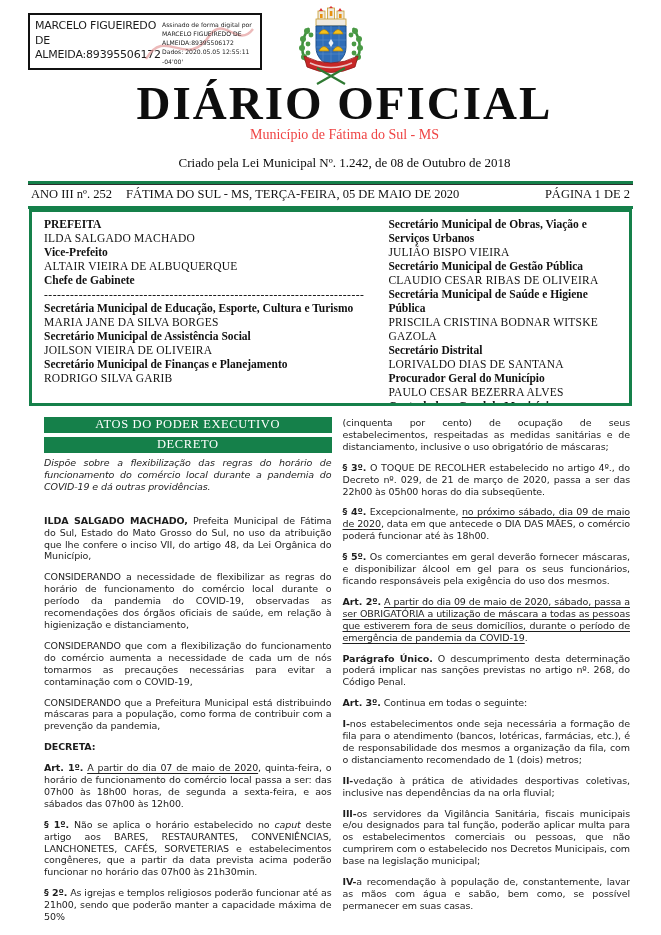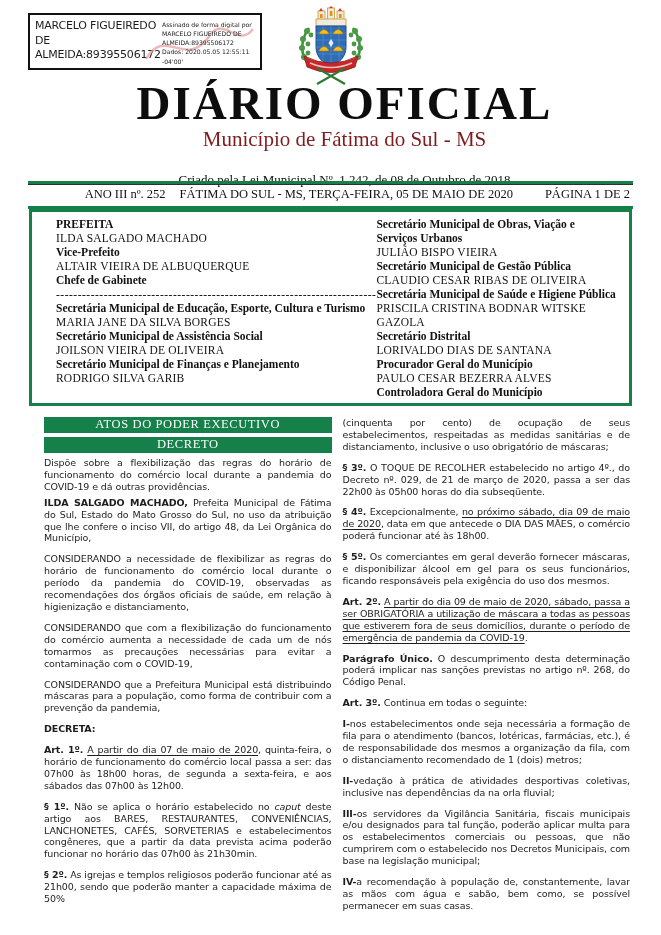--- a/index.html
+++ b/index.html
@@ -24,39 +24,39 @@
     line-height:1.5; color:#222; padding-top:1px; position:relative; z-index:1;
   }
   .sig-flourish{ position:absolute; right:2px; top:4px; z-index:0; }
   
   .crest{ position:absolute; left:50%; top:6px; transform:translateX(-50%); }
   
   .masthead{ position:absolute; top:80px; left:0; width:100%; text-align:center;padding-left:28px; }
   .masthead .title{
     font-size:47px; font-weight:600; letter-spacing:2px; line-height:1.0; color:#0d0d0d;
   }
-  .masthead .subtitle{ font-size:21px; margin-top:0px; color:#7f1d1d; }
-  .masthead .tagline{ font-size:13px; margin-top:20px; color:#0d0d0d; }
+  .masthead .subtitle{ font-size:14px; margin-top:0px; color:#ef4444; }
+  .masthead .tagline{ font-size:13px; margin-top:12px; color:#0d0d0d; }
   
   .info-bar{
     position:absolute; top:181px; left:28px; right:28px;
     border-top:3px solid var(--green); border-bottom:3.5px solid var(--green);
   }
   .info-inner{
     border-top:1.5px solid #2f2f2f;
-    display:flex; justify-content:flex-end; align-items:baseline;
+    display:flex; justify-content:space-between; align-items:baseline;
     padding:2px 3px 4px 3px; font-size:12.5px;gap:18px;
   }
   .info-left span{ margin-right:14px; }
   
   .officials{
     position:absolute; top:209px; left:29px; right:29px; height:197px;
     border:3px solid var(--green); background:#fff;
-    display:grid; grid-template-columns:1fr 1fr; 
-    padding:5px 12px 4px 24px; overflow:hidden;
+    display:grid; grid-template-columns:1fr 1fr; column-gap:24px;
+    padding:5px 12px 4px 12px; overflow:hidden;
   }
   .off-col{ font-size:11.5px; line-height:14px; }
   .off-role{ font-weight:bold; }
   .off-name{ letter-spacing:0.2px; }
   .off-divider{ white-space:nowrap; overflow:hidden; letter-spacing:0.5px; }
   
   .body-cols{
     position:absolute; top:417px; left:44px; right:31px; bottom:4px;
     display:grid; grid-template-columns:1fr 1fr; column-gap:11px; overflow:hidden;
     font-family:"DejaVu Sans", sans-serif; font-size:9.5px; line-height:11.9px;
@@ -64,21 +64,21 @@
   }
   .banner{
     background:var(--green); color:#fff; text-align:center;
     font-family:"Liberation Serif", serif; font-size:12.5px; letter-spacing:0.6px;
     padding:0 0 2px 0; margin-bottom:4px; line-height:14px;
   }
   .decree-heading{
     font-weight:bold; text-align:center; font-size:10.8px;
     margin:16px 0 12px 0; letter-spacing:0.1px;
   }
-  .ementa{ margin-bottom:4px; }
+  .ementa{ font-style:italic; margin-bottom:22px; }
   .para{ margin-bottom:9px; }
   .para span.b{ font-weight:bold; }
   .para span.i{ font-style:italic; }
   .para span.u{ text-decoration:underline; text-underline-offset:1.5px; }
 </style>
 </head>
 <body>
 
 <div class="page">
 

